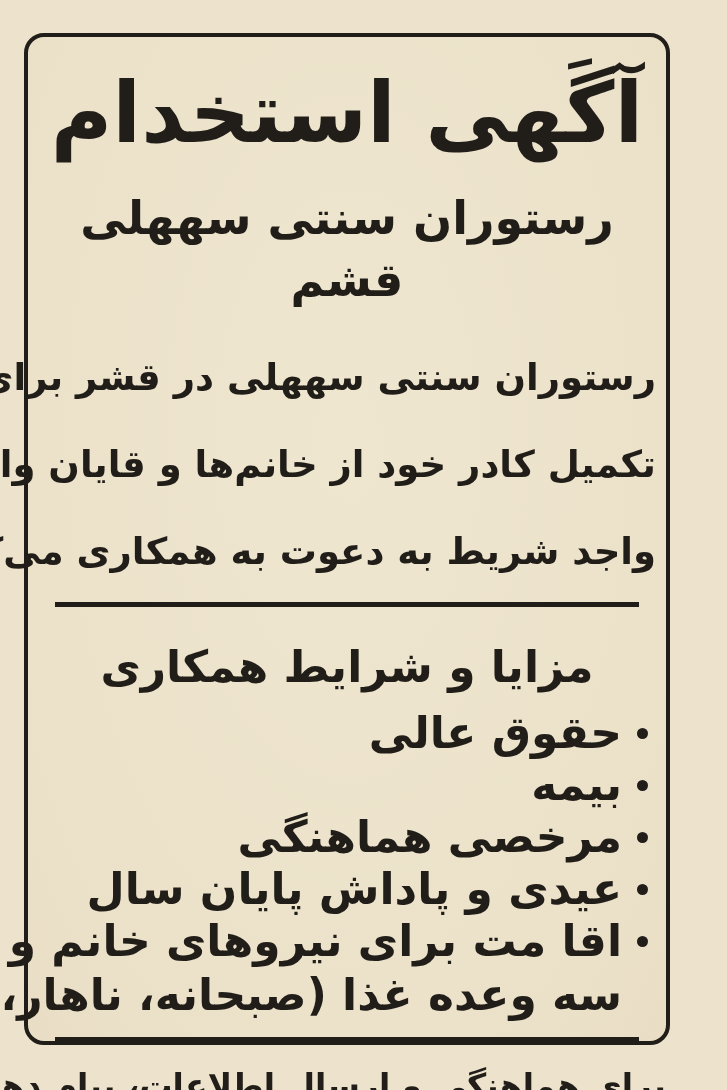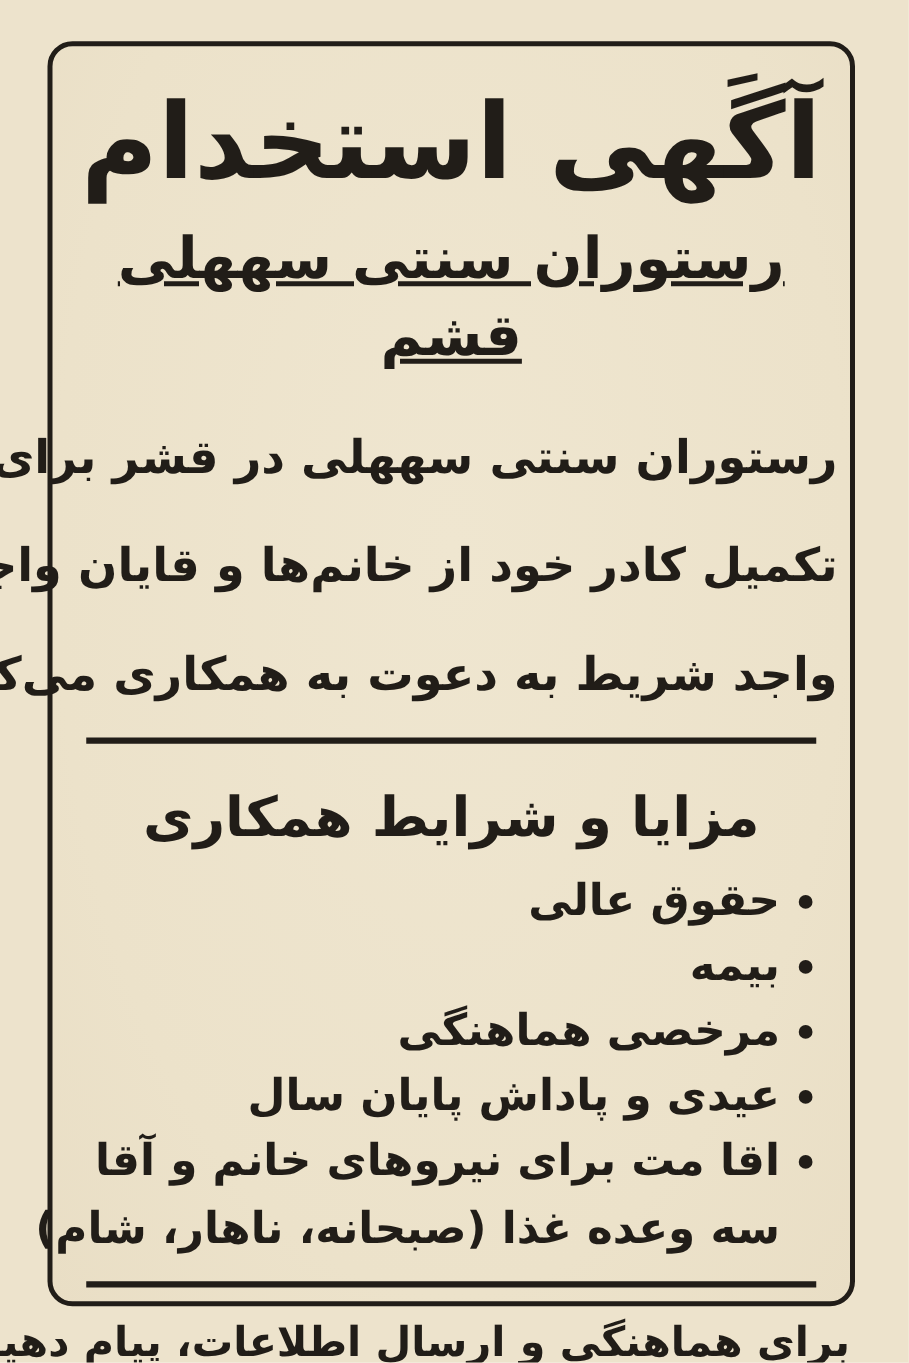--- a/index.html
+++ b/index.html
@@ -9,46 +9,45 @@
   }
   .canvas {
     position: relative;
     width: 727px;
     height: 1090px;
     background: #ede3cc;
     overflow: hidden;
   }
   .card {
     position: absolute;
-    left: 38px;
+    left: 24px;
     top: 33px;
     width: 646px;
     height: 1012px;
     border: 4px solid #211d18;
     border-radius: 20px;
     direction: rtl;
     color: #211d18;
     box-sizing: border-box;
     background: radial-gradient(ellipse at 50% 40%, #efe6d0 0%, #ece2ca 70%, #e9dec5 100%);
   }
   .title {
     margin: 22px 0 0 0;
     text-align: center;
     font-size: 84px;
     line-height: 108px;
     font-weight: 700;
     letter-spacing: -1px;
   }
   .subtitle {
-    margin: 8px 0 0 0;
+    margin: 20px 0 0 0;
     text-align: center;
     font-size: 46px;
     line-height: 62px;
     font-weight: 700;
-    text-decoration: underline;
   }
   .intro {
     margin: 38px 10px 0 10px;
     text-align: center;
     font-weight: 700;
     font-size: 37px;
   }
   .intro-line {
     line-height: 57px;
     white-space: nowrap;
@@ -65,24 +64,24 @@
   }
   .section-heading {
     margin: 30px 0 0 0;
     text-align: center;
     font-size: 44px;
     line-height: 60px;
     font-weight: 700;
   }
   .benefits {
     list-style: none;
-    margin: 10px 12px 0 0;
+    margin: 10px 0 0 0;
     padding: 0 44px 0 20px;
     font-weight: 700;
-    font-size: 35px;
+    font-size: 44px;
   }
   .benefit {
     position: relative;
     line-height: 52px;
     text-align: right;
     white-space: nowrap;
   }
   .benefit::before {
     content: "";
     position: absolute;

